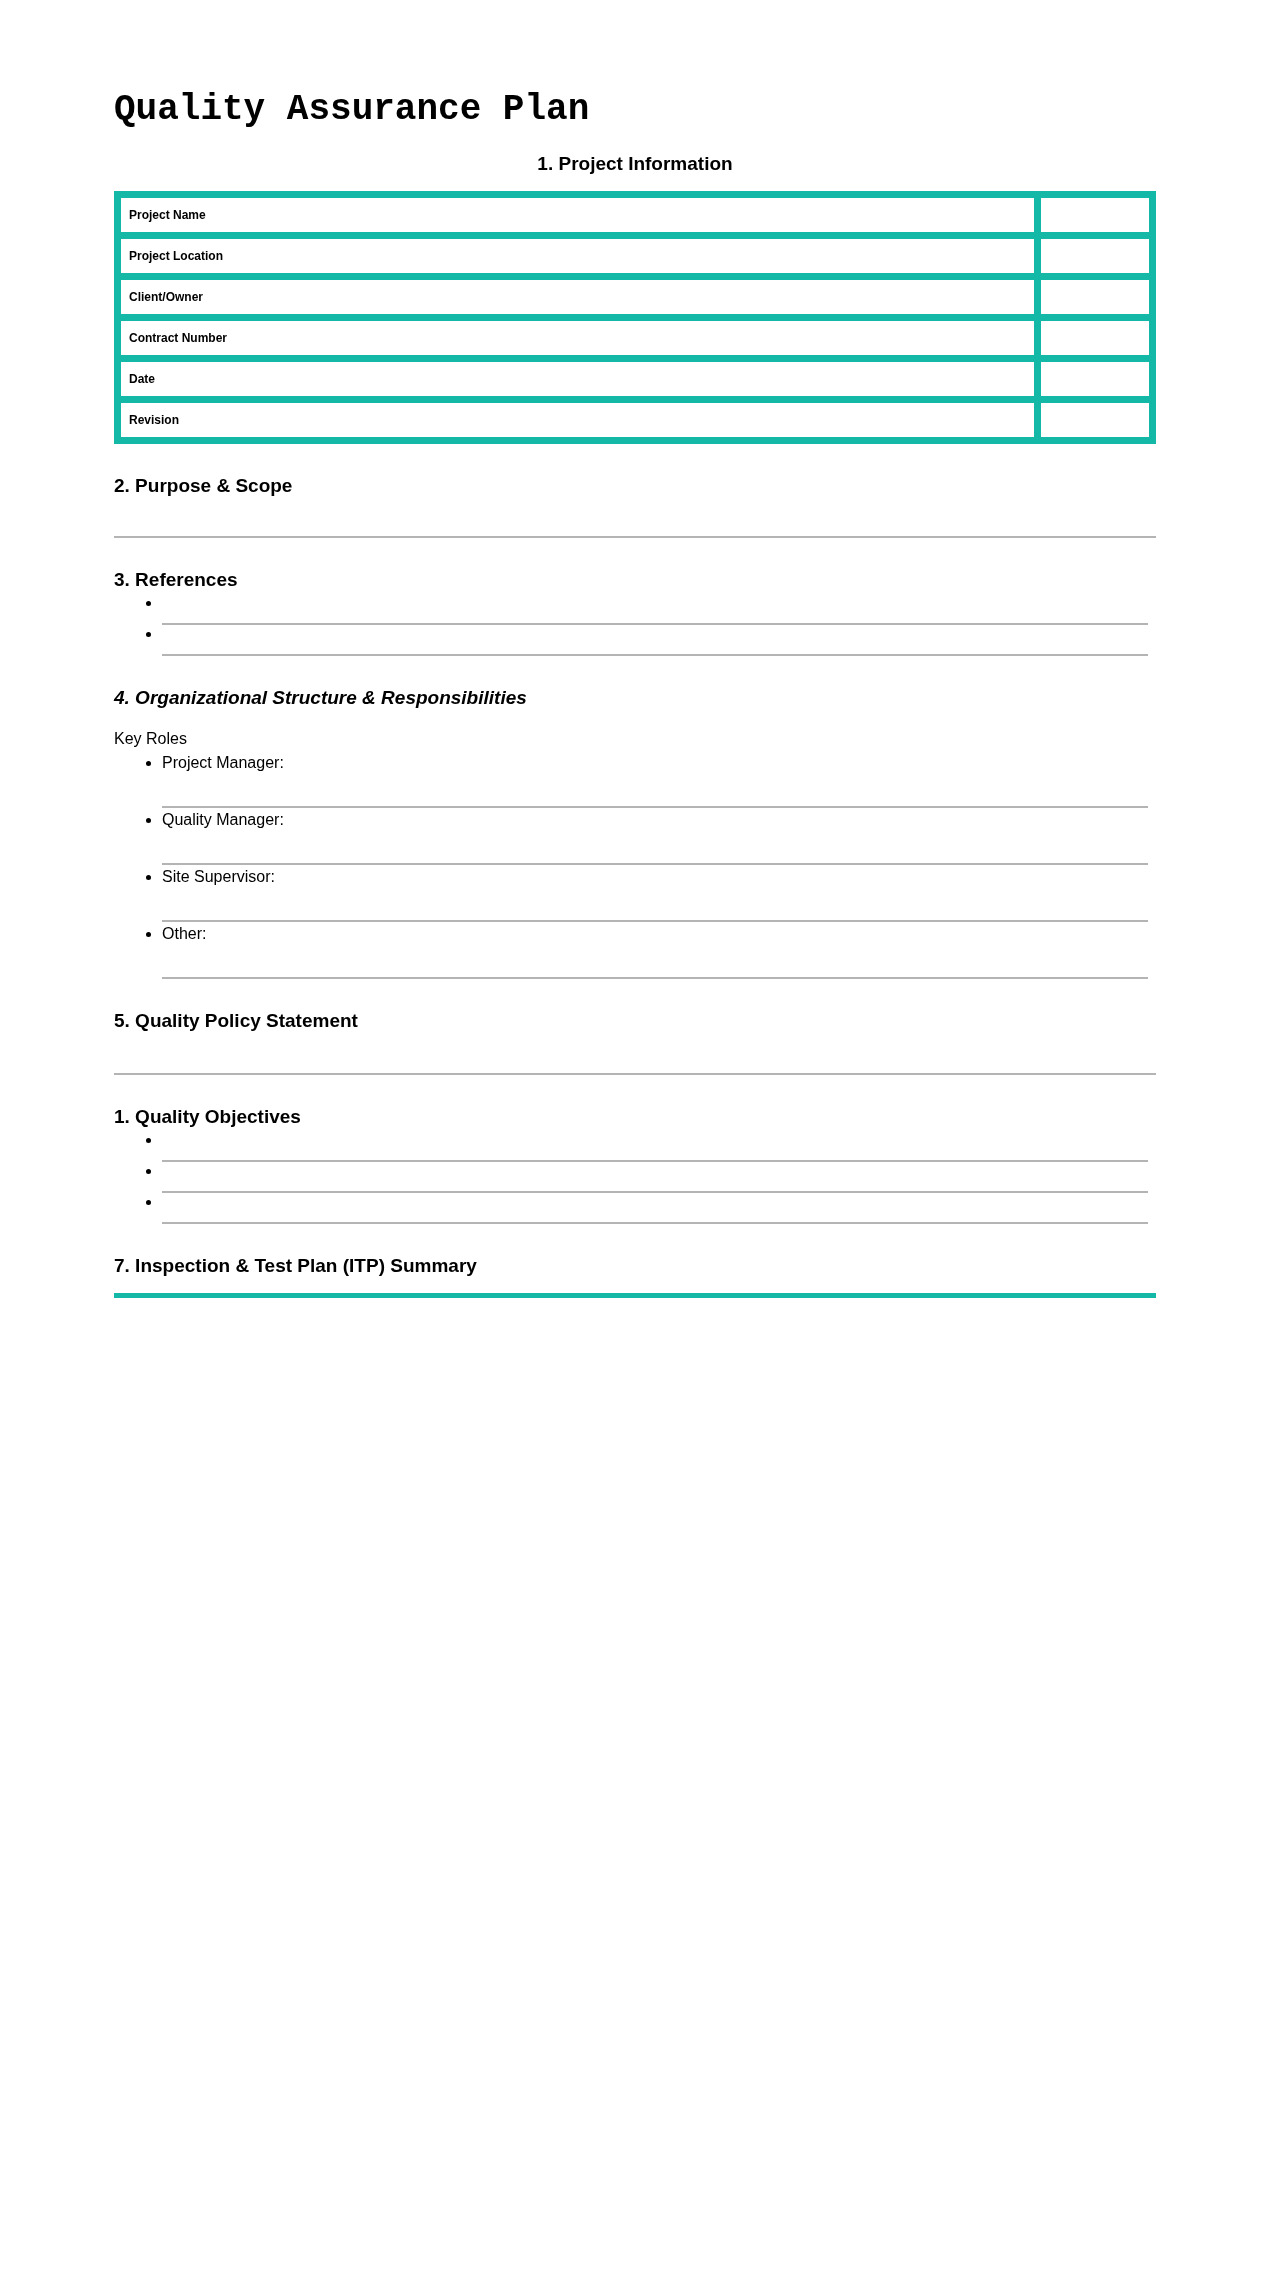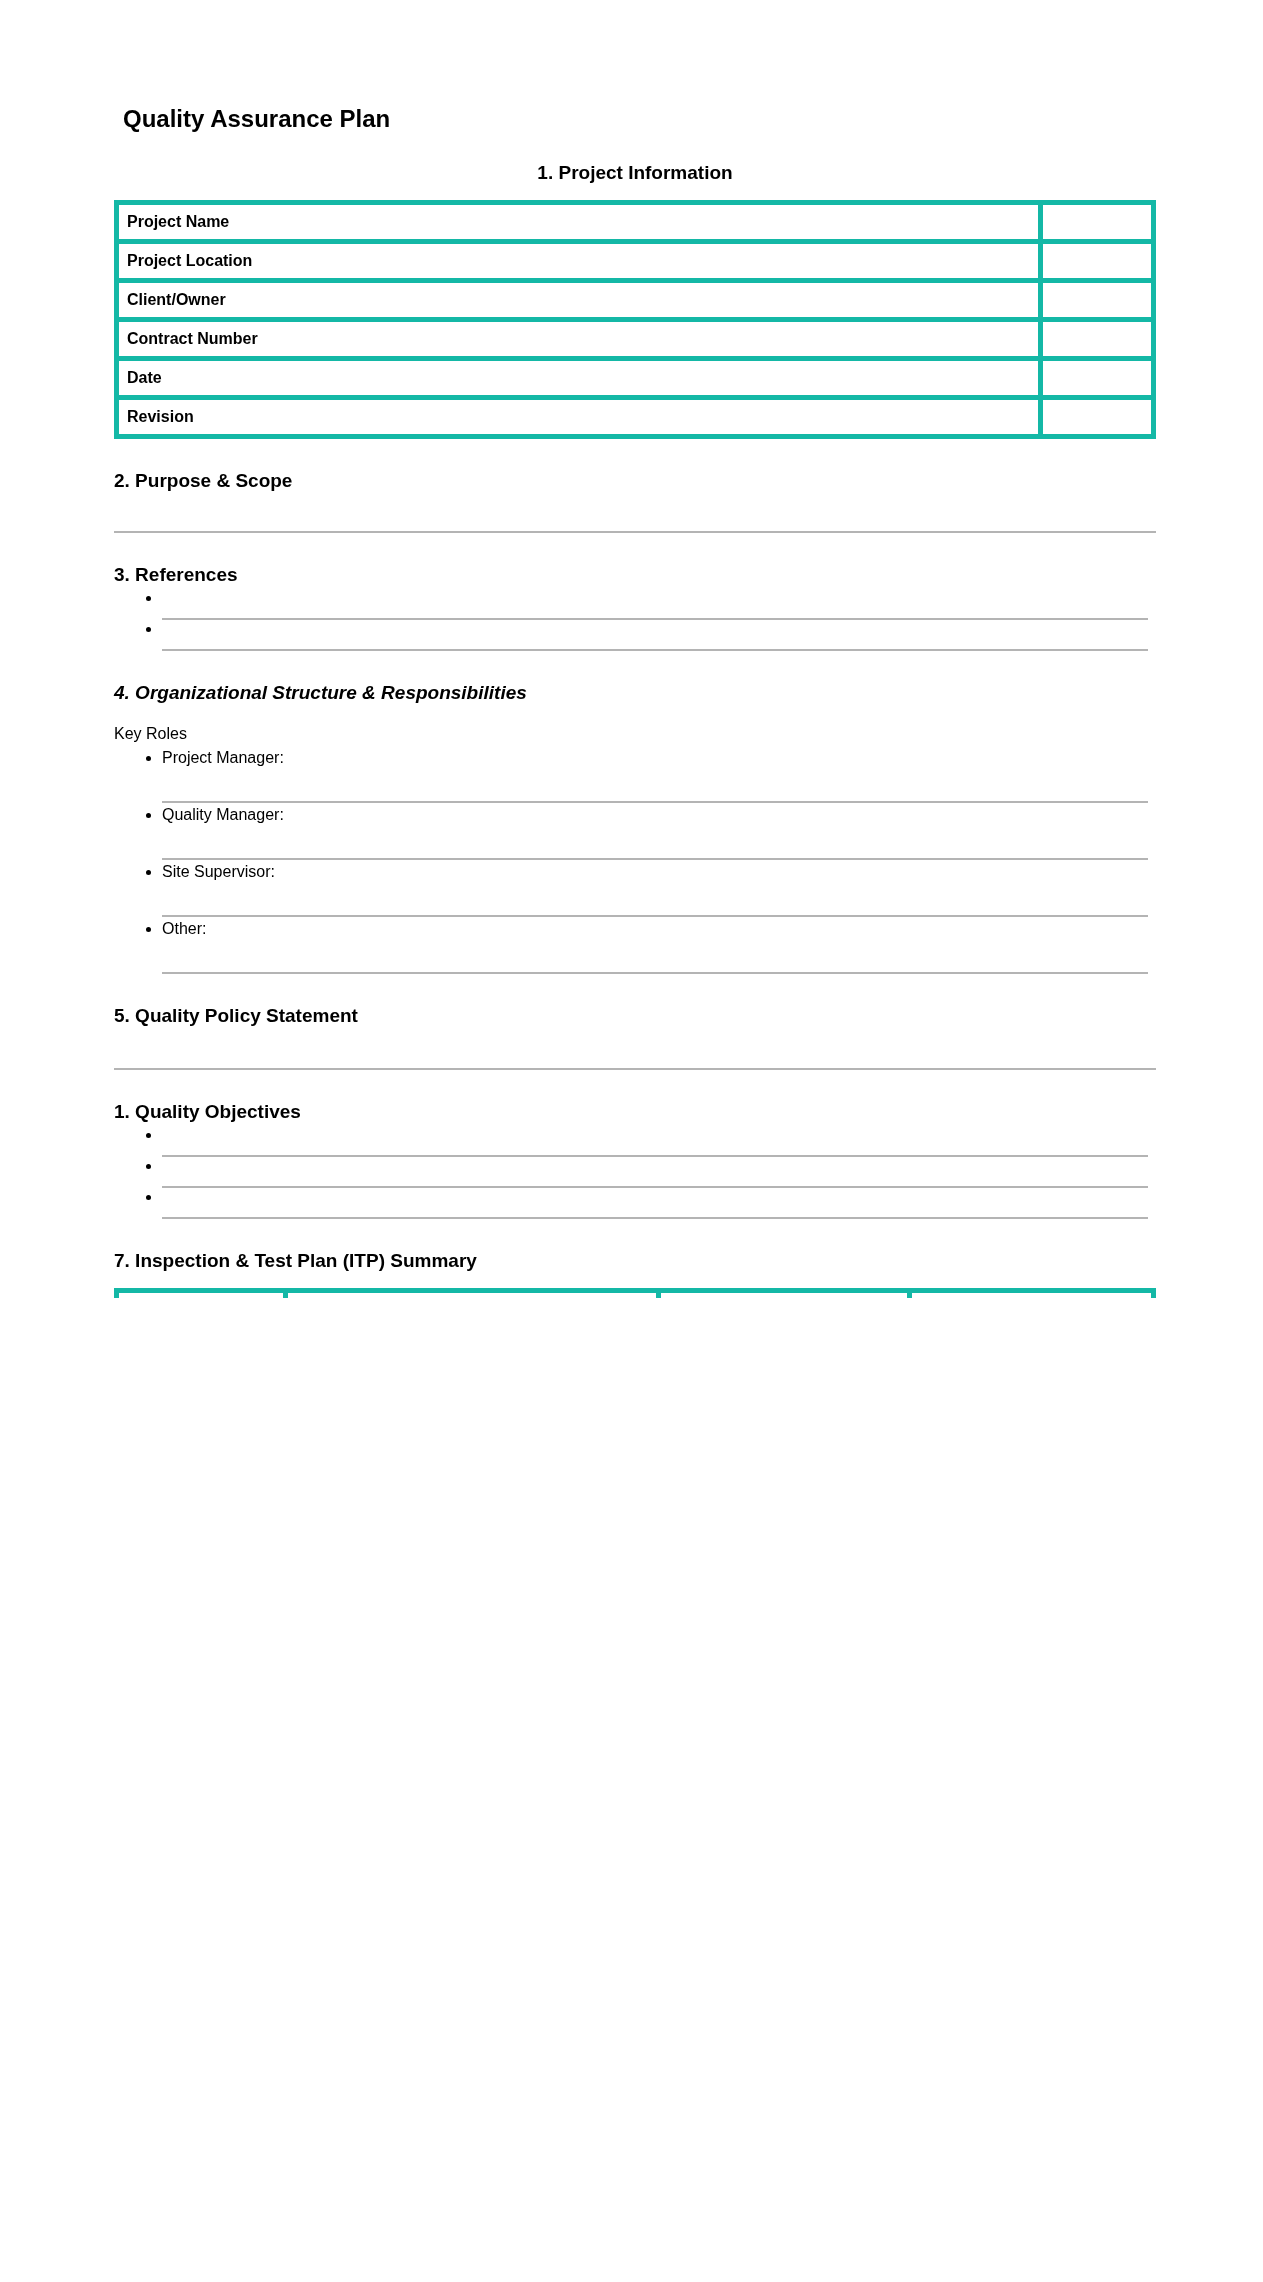--- a/index.html
+++ b/index.html
@@ -1,24 +1,24 @@
 <!DOCTYPE html>
 <html><head>
 <meta charset="utf-8">
 <style>
   html, body { margin: 0; padding: 0; background: #ffffff; }
   body { width: 1263px; height: 2282px; position: relative; overflow: hidden;
          font-family: "Liberation Sans", sans-serif; color: #000; }
   .clip { position: absolute; left: 0; top: 0; width: 1263px; height: 1298px; overflow: hidden; }
   .page { position: absolute; left: 114px; top: 92px; width: 1042px; }
-  h1 { margin: 9px; font-size: 24px; font-weight: bold; line-height: 36px; }
+  h1 { margin: 0; font-size: 36px; font-weight: bold; line-height: 36px; font-family: Liberation Mono, monospace; }
   .subtitle { font-size: 30px; line-height: 36px; font-weight: normal; margin: 0; }
   h2 { font-size: 19px; font-weight: bold; margin: 0; line-height: 24px; }
   table { border-collapse: collapse; width: 100%; }
-  td, th { border: 5px solid #14b8a6; font-size: 16px; text-align: left; padding: 0 8px; }
+  td, th { border: 7px solid #14b8a6; font-size: 12px; text-align: left; padding: 0 8px; }
   .info td { height: 34px; }
   .info td.lbl { font-weight: bold; }
   .info td.val { width: 92px; }
   .line { border-bottom: 2px solid #b4b4b4; }
   ul { margin: 8px; padding-left: 40px; }
   li { font-size: 16px; }
   .blank-li { height: 29px; border-bottom: 2px solid #b4b4b4; }
   .role-li { height: 55px; border-bottom: 2px solid #b4b4b4; line-height: 24px; }
   .key-roles { font-size: 16px; line-height: 20px; }
   .itp th { height: 30px; font-weight: bold; vertical-align: middle; }

